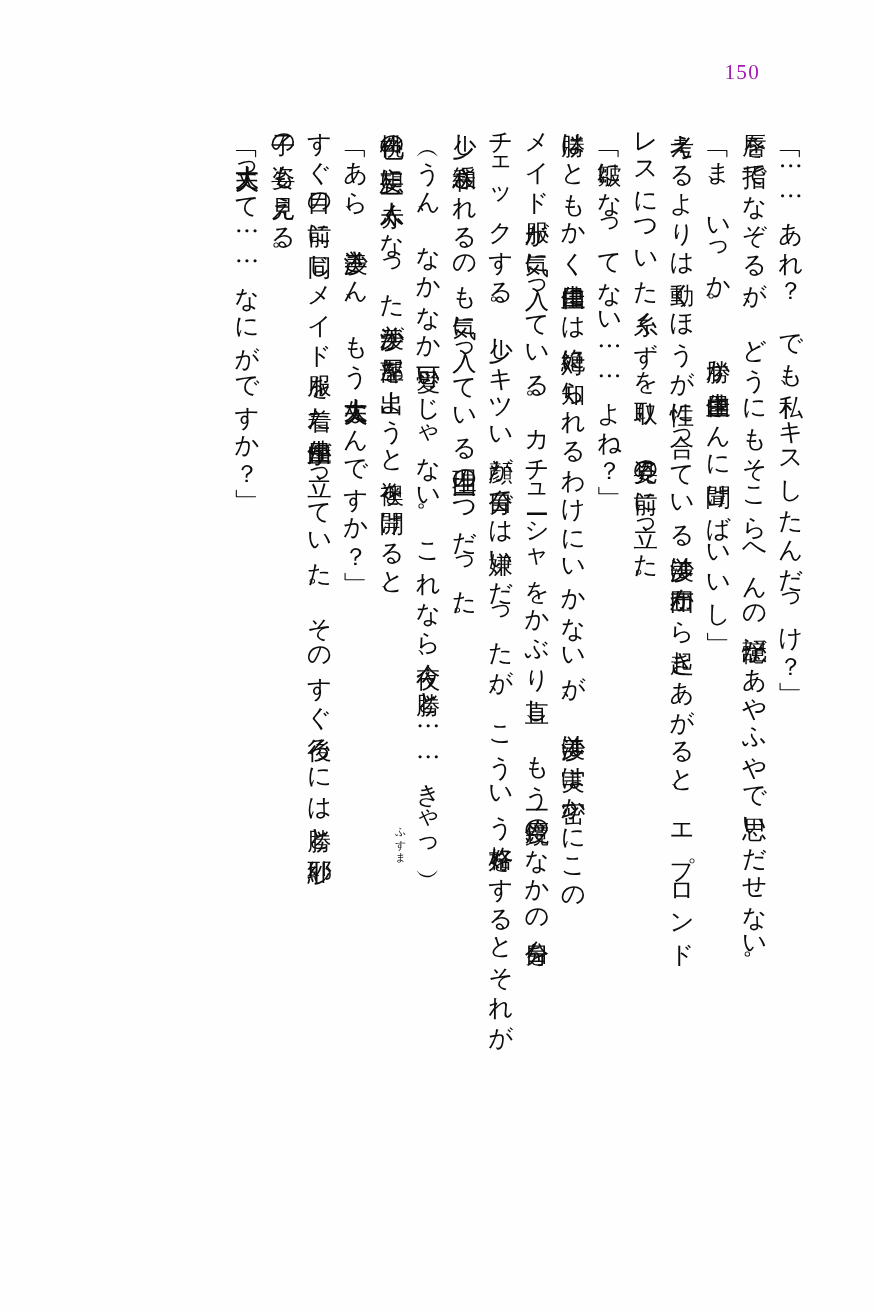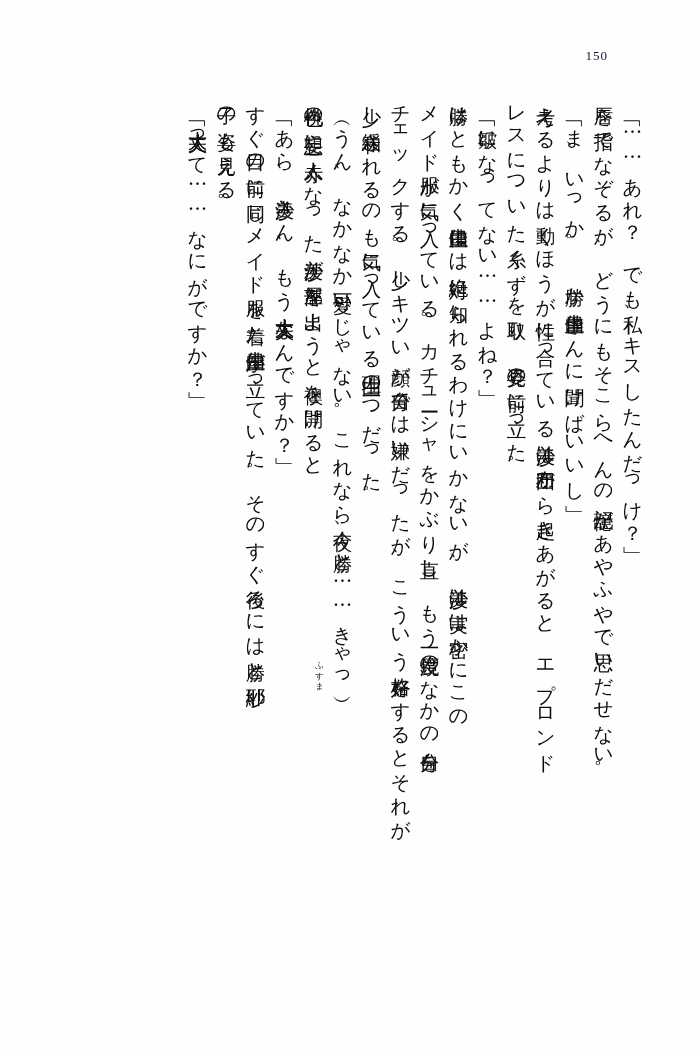--- a/index.html
+++ b/index.html
@@ -20,23 +20,23 @@
     left: 0;
     top: 0;
     width: 700px;
     height: 1050px;
     background: #fefefe;
   }
   .page-number {
     position: absolute;
     top: 48px;
     right: 92px;
-    font-size: 13px;
+    font-size: 17px;
     font-family: "Liberation Serif", "DejaVu Serif", serif;
-    color: #0f172a;
+    color: #a21caf;
     letter-spacing: 1px;
   }
   .text-body {
     position: absolute;
     top: 92px;
     right: 58px;
     height: 880px;
     width: 590px;
     display: flex;
     flex-direction: row-reverse;

